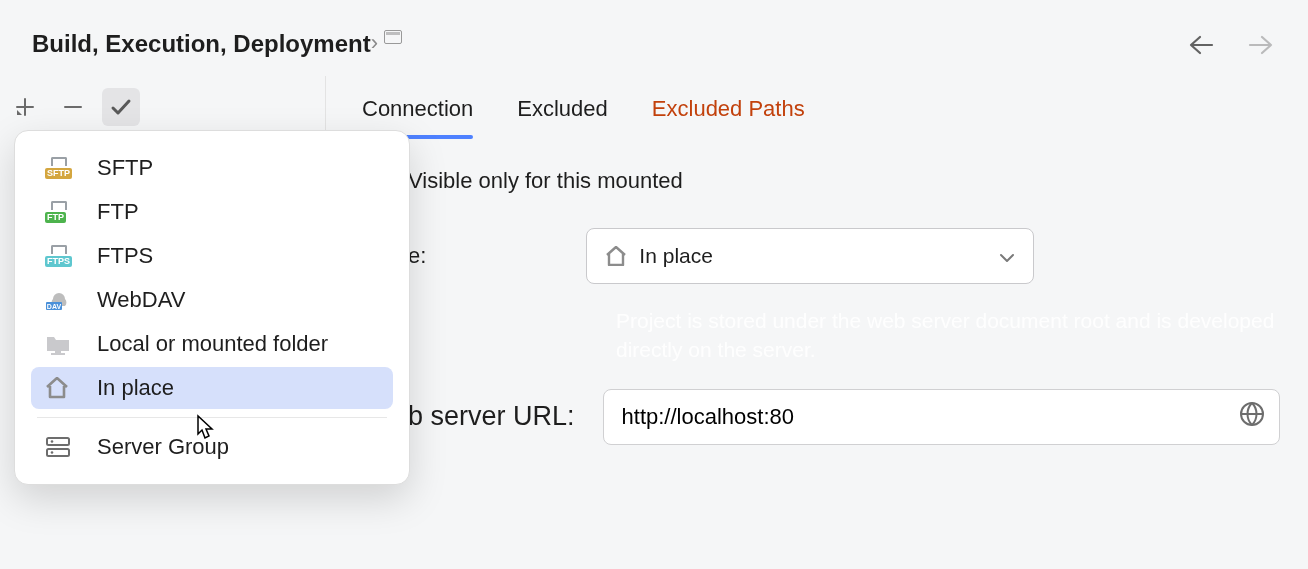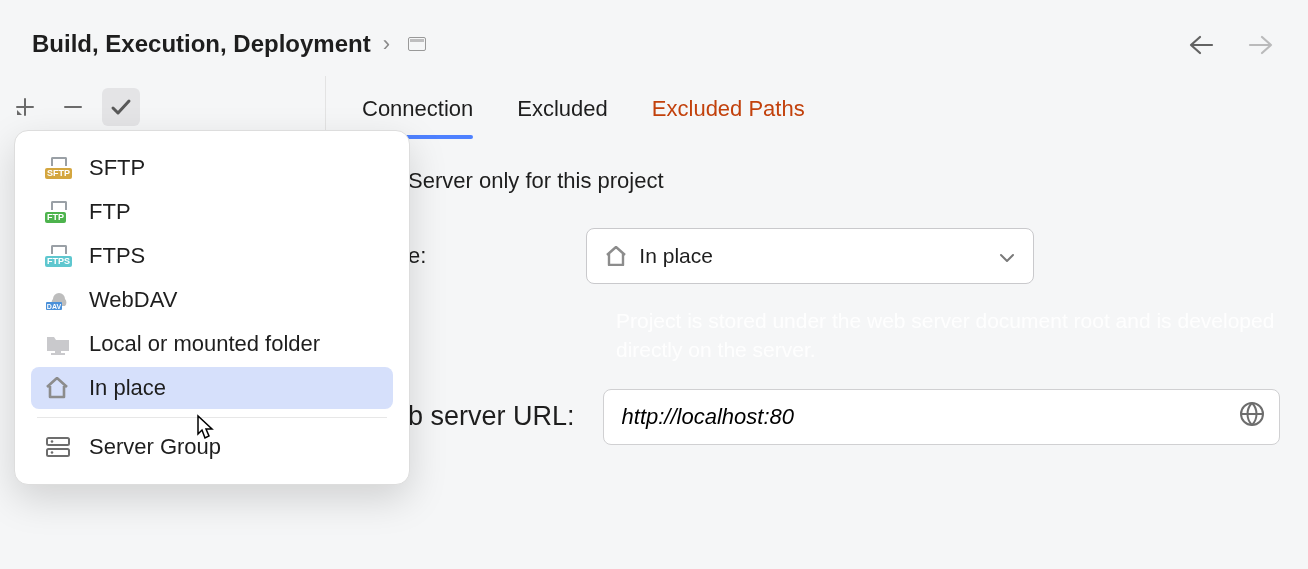--- a/index.html
+++ b/index.html
@@ -7,23 +7,23 @@
       font-family: -apple-system, BlinkMacSystemFont, "Segoe UI", Arial, sans-serif;
       background: #f5f6f7;
       color: #1e1e1e;
       width: 1308px;
       height: 569px;
       overflow: hidden;
       position: relative;
     }
     .breadcrumb {
       display: flex;
-      align-items: center;
+      align-items: flex-start;
       padding: 30px 32px 18px 32px;
-      gap: 12px;
+      gap: 0;
       font-size: 24px;
       font-weight: 700;
       color: #1e1e1e;
     }
     .breadcrumb-sep { color: #8a8a8a; font-weight: 400; font-size: 22px; margin: 0 0px; }
     .window-icon { width: 18px; height: 14px; border: 1.5px solid #999; border-radius: 2px; position: relative; margin-left: 6px; }
     .window-icon::before { content: ""; position: absolute; top: 1px; left: 1px; right: 1px; height: 3px; background: #999; opacity: 0.6; }
     .nav-arrows {
       position: absolute;
       right: 32px;
@@ -92,35 +92,35 @@
       color: #fff; font-size: 21px; line-height: 1.4;
       margin: 10px 0 24px 0; max-width: 700px; opacity: 0.95;
     }
     .url-input {
       display: flex; align-items: center;
       flex: 1; margin-left: 28px;
       border: 1px solid #d0d0d2; border-radius: 8px;
       background: #fff; height: 56px; padding: 0 14px 0 18px;
       font-size: 22px;
     }
-    .url-input input { border: none; outline: none; flex: 1; font-size: 22px; background: transparent; font-style: italic; }
+    .url-input input { border: none; outline: none; flex: 1; font-size: 22px; background: transparent; }
 
     .popup {
       position: absolute;
       top: 130px; left: 14px;
       width: 396px;
       background: #fff;
       border: 1px solid #ddd;
       border-radius: 14px;
       box-shadow: 0 14px 38px rgba(0,0,0,0.15);
       padding: 14px 8px;
       z-index: 100;
     }
     .popup-item {
-      display: flex; align-items: center; gap: 16px;
+      display: flex; align-items: center; gap: 24px;
       padding: 8px 14px; font-size: 22px;
       border-radius: 8px; cursor: pointer; margin: 2px 8px;
     }
     .popup-item.hovered { background: #d6e0fb; }
     .popup-sep { height: 1px; background: #e7e7e7; margin: 8px 14px; }
     .popup-icon { width: 28px; height: 22px; position: relative; flex-shrink: 0; }
 
     .cursor {
       position: absolute; top: 414px; left: 192px; z-index: 200;
       pointer-events: none;
@@ -176,21 +176,21 @@
     </div>
   </div>
 
   <div class="main">
     <div class="tabs">
       <div class="tab active">Connection</div>
       <div class="tab">Excluded</div>
       <div class="tab disabled">Excluded Paths</div>
     </div>
     <div class="section">
-      <div class="visible-line">Server only for this project</div>
+      <div class="visible-line">Visible only for this mounted</div>
       <div class="form-row">
         <div class="form-label" style="text-align:left; width: auto; margin-right: 160px;">e:</div>
         <div class="select">
           <div class="select-left">
             <span class="home-icon">
               <svg width="22" height="20" viewBox="0 0 22 20">
                   <path d="M2 9 L11 1 L20 9 M4 8 V19 H18 V8" fill="none" stroke="#8c8c8c" stroke-width="2.4" stroke-linejoin="round"></path>
                 </svg>
             </span>
             <span>In place</span>

